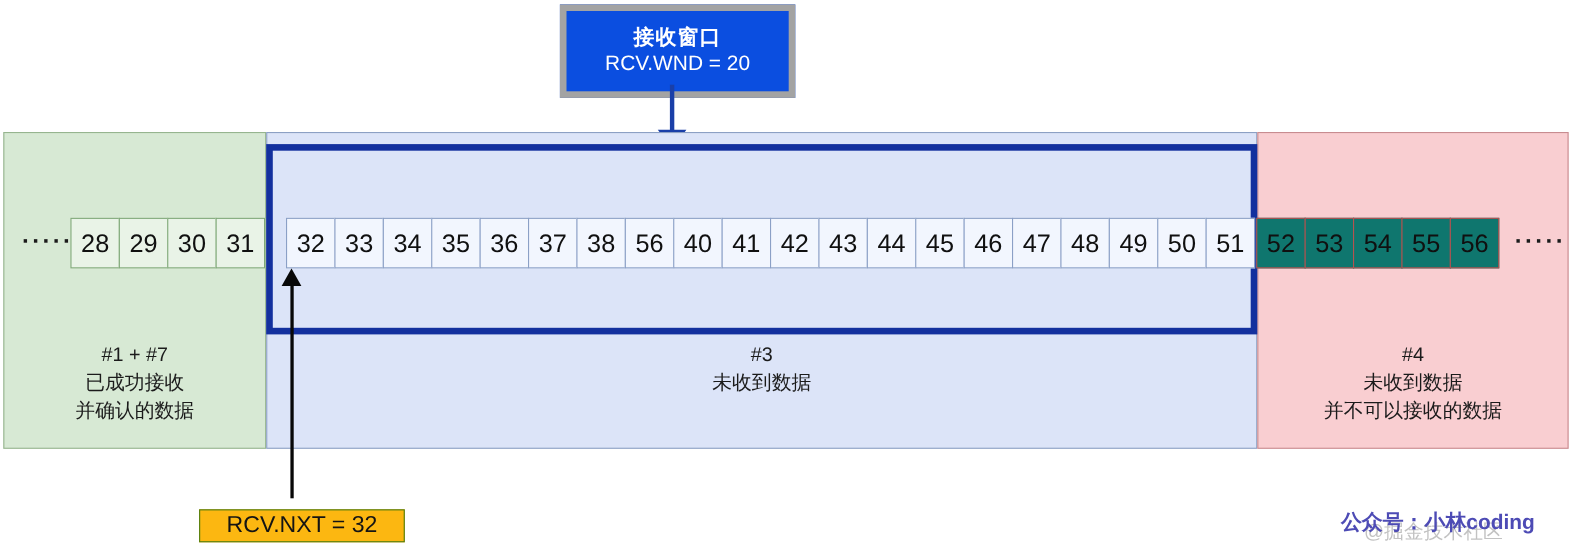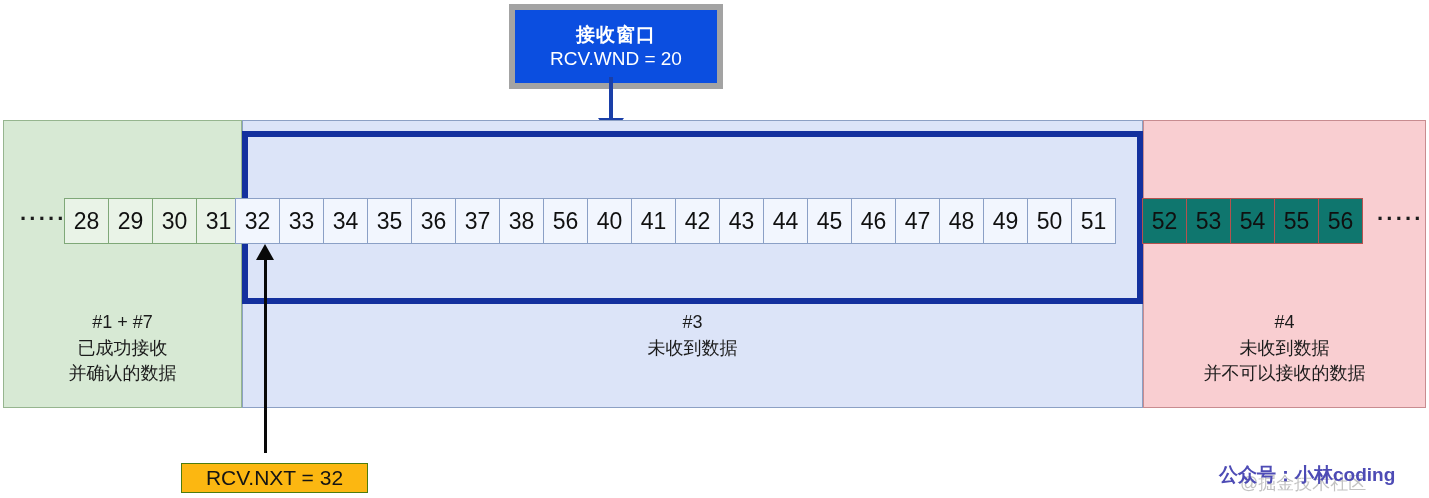--- a/index.html
+++ b/index.html
@@ -124,21 +124,21 @@
     font-size: 23px;
     color: #101010;
     margin-left: -1px;
   }
   .cell:first-child { margin-left: 0; }
   .cell-green { background: #e9f3e7; border: 1px solid #7fa878; }
   .cell-blue  { background: #f2f6fe; border: 1px solid #8ba0c6; }
   .cell-red   { background: #0f766e; border: 1px solid #b5524f; }
 
   .strip-green { left: 64px; }
-  .strip-blue  { left: 235px; align-items: center; }
+  .strip-blue  { left: 260px; align-items: center; }
   .strip-red   { left: 1142px; }
 
   
   .dots {
     position: absolute;
     top: 206px;
     font-size: 22px;
     letter-spacing: 2px;
     color: #1b1b1b;
     font-weight: bold;

